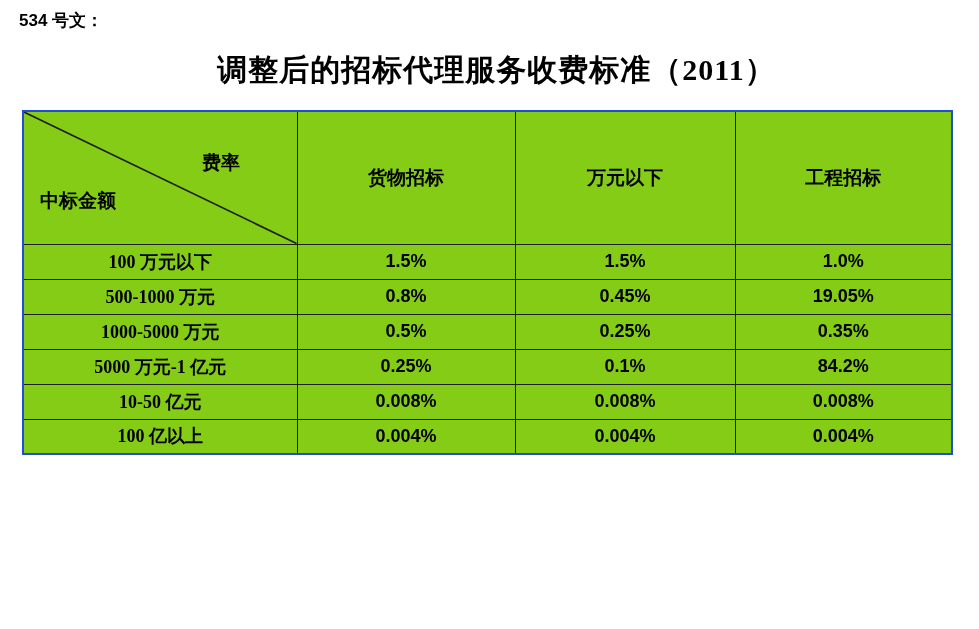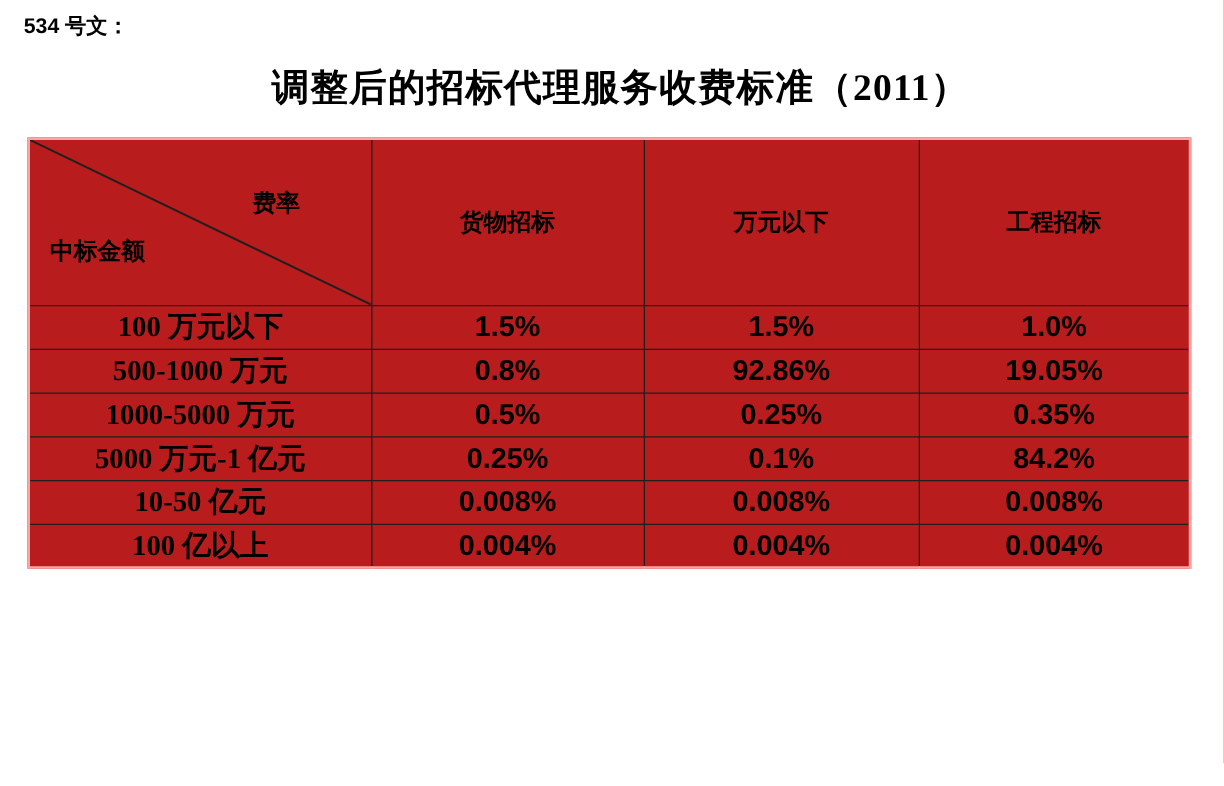--- a/index.html
+++ b/index.html
@@ -22,38 +22,38 @@
     margin: 0; text-align: center;
     font-size: 30px; font-weight: bold;
     font-family: "Liberation Serif", serif;
     letter-spacing: 1px;
   }
   table.fee-table {
     position: absolute; left: 22px; top: 110px;
     width: 929px;
     border-collapse: collapse;
     table-layout: fixed;
-    border: 2px solid #fca5a5;
-    background: #b91c1c;
+    border: 2px solid #1d4ed8;
+    background: #84cc16;
   }
   .fee-table th, .fee-table td {
     border: 1px solid #1f1f1f;
     text-align: center;
     vertical-align: middle;
     padding: 0;
     overflow: hidden;
   }
   .fee-table thead tr { height: 133px; }
   .fee-table tbody tr { height: 35px; }
   .fee-table th {
     font-size: 19px; font-weight: bold;
     font-family: "Liberation Serif", serif;
   }
   .fee-table td {
-    font-size: 23px; font-weight: bold;
+    font-size: 18px; font-weight: bold;
     font-family: "Liberation Sans", sans-serif;
   }
   td.lbl { font-family: "Liberation Serif", serif; }
   th.corner-cell { position: relative; }
   .diag {
     position: absolute; left: 0; top: 0;
     width: 100%; height: 100%;
     display: block;
   }
   .diag line {
@@ -101,21 +101,21 @@
     <tbody>
       <tr>
         <td class="lbl">100 万元以下</td>
         <td>1.5%</td>
         <td>1.5%</td>
         <td>1.0%</td>
       </tr>
       <tr>
         <td class="lbl">500-1000 万元</td>
         <td>0.8%</td>
-        <td>92.86%</td>
+        <td>0.45%</td>
         <td>19.05%</td>
       </tr>
       <tr>
         <td class="lbl">1000-5000 万元</td>
         <td>0.5%</td>
         <td>0.25%</td>
         <td>0.35%</td>
       </tr>
       <tr>
         <td class="lbl">5000 万元-1 亿元</td>

